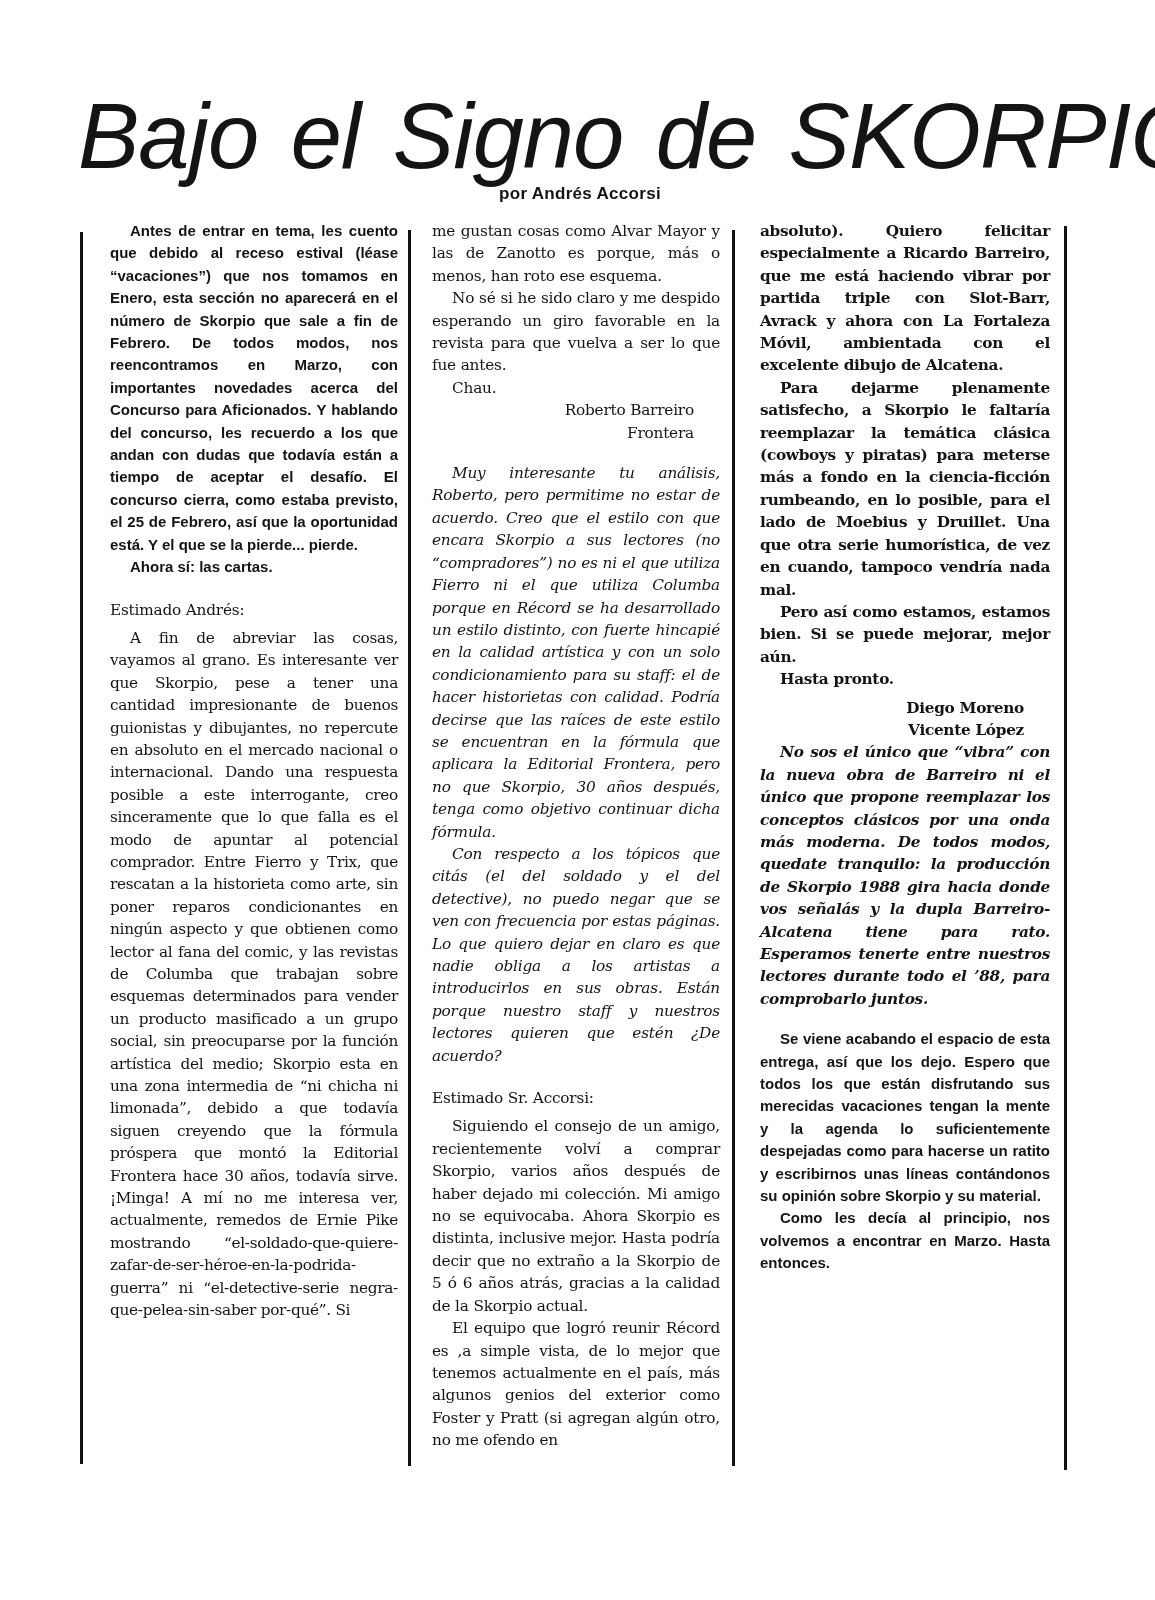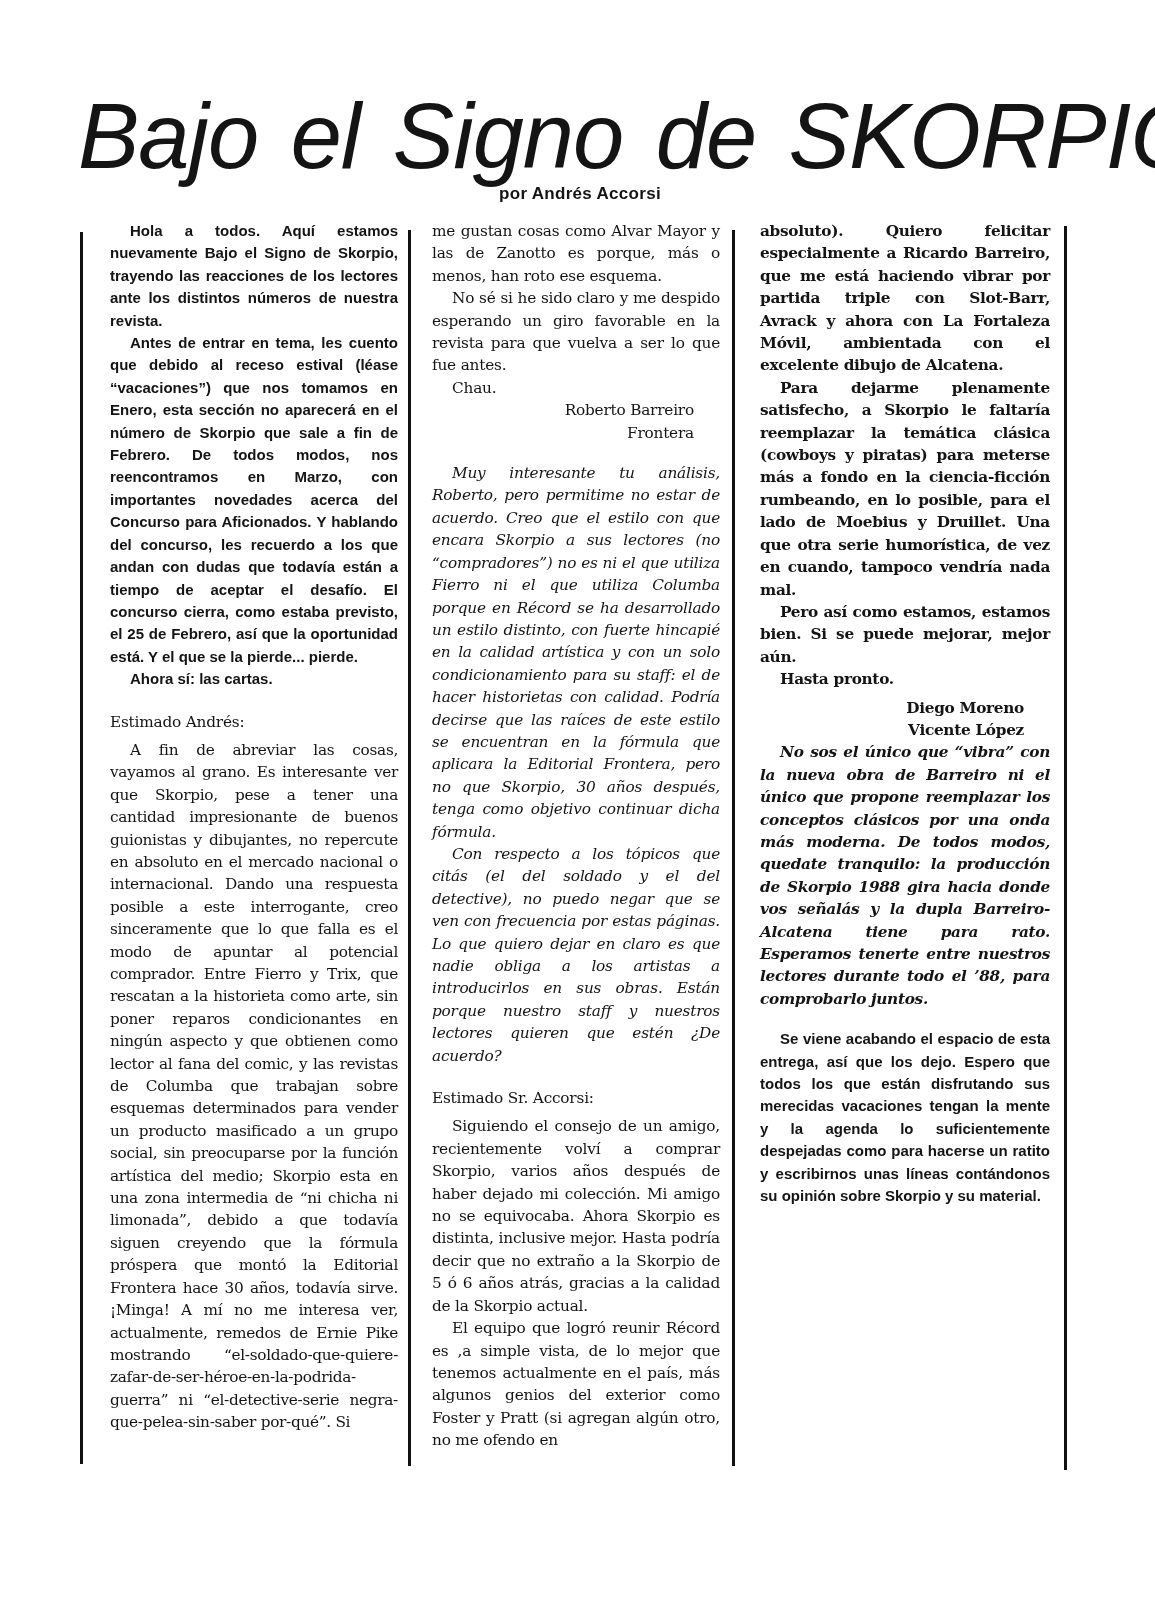--- a/index.html
+++ b/index.html
@@ -34,21 +34,20 @@
 
 <h1 class="title">Bajo el Signo de SKORPIO</h1>
 <div class="byline">por Andrés Accorsi</div>
 
 <div class="rule" style="left:80px; top:232px; height:1232px;"></div>
 <div class="rule" style="left:408px; top:230px; height:1236px;"></div>
 <div class="rule" style="left:732px; top:230px; height:1236px;"></div>
 <div class="rule" style="left:1064px; top:226px; height:1244px;"></div>
 
 <div class="col" style="left:110px; width:288px;">
-  <p class="sans indent">Hola a todos. Aquí estamos nuevamente Bajo el Signo de Skorpio, trayendo las reacciones de los lectores ante los distintos números de nuestra revista.</p>
   <p class="sans indent">Antes de entrar en tema, les cuento que debido al receso estival (léase “vacaciones”) que nos tomamos en Enero, esta sección no aparecerá en el número de Skorpio que sale a fin de Febrero. De todos modos, nos reencontramos en Marzo, con importantes novedades acerca del Concurso para Aficionados. Y hablando del concurso, les recuerdo a los que andan con dudas que todavía están a tiempo de aceptar el desafío. El concurso cierra, como estaba previsto, el 25 de Febrero, así que la oportunidad está. Y el que se la pierde... pierde.</p>
   <p class="sans indent">Ahora sí: las cartas.</p>
   <p class="serif salutation" style="margin-top:22px;">Estimado Andrés:</p>
   <p class="serif-b indent" style="font-weight:normal; font-family:'DejaVu Serif', serif;">A fin de abreviar las cosas, vayamos al grano. Es interesante ver que Skorpio, pese a tener una cantidad impresionante de buenos guionistas y dibujantes, no repercute en absoluto en el mercado nacional o internacional. Dando una respuesta posible a este interrogante, creo sinceramente que lo que falla es el modo de apuntar al potencial comprador. Entre Fierro y Trix, que rescatan a la historieta como arte, sin poner reparos condicionantes en ningún aspecto y que obtienen como lector al fana del comic, y las revistas de Columba que trabajan sobre esquemas determinados para vender un producto masificado a un grupo social, sin preocuparse por la función artística del medio; Skorpio esta en una zona intermedia de “ni chicha ni limonada”, debido a que todavía siguen creyendo que la fórmula próspera que montó la Editorial Frontera hace 30 años, todavía sirve. ¡Minga! A mí no me interesa ver, actualmente, remedos de Ernie Pike mostrando “el-soldado-que-quiere-zafar-de-ser-héroe-en-la-podrida-guerra” ni “el-detective-serie negra-que-pelea-sin-saber por-qué”. Si</p>
 </div>
 
 <div class="col" style="left:432px; width:288px;">
   <p class="serif noindent">me gustan cosas como Alvar Mayor y las de Zanotto es porque, más o menos, han roto ese esquema.</p>
   <p class="serif indent">No sé si he sido claro y me despido esperando un giro favorable en la revista para que vuelva a ser lo que fue antes.</p>
   <p class="serif indent">Chau.</p>
@@ -63,13 +62,14 @@
 
 <div class="col" style="left:760px; width:290px;">
   <p class="serif-b noindent">absoluto). Quiero felicitar especialmente a Ricardo Barreiro, que me está haciendo vibrar por partida triple con Slot-Barr, Avrack y ahora con La Fortaleza Móvil, ambientada con el excelente dibujo de Alcatena.</p>
   <p class="serif-b indent">Para dejarme plenamente satisfecho, a Skorpio le faltaría reemplazar la temática clásica (cowboys y piratas) para meterse más a fondo en la ciencia-ficción rumbeando, en lo posible, para el lado de Moebius y Druillet. Una que otra serie humorística, de vez en cuando, tampoco vendría nada mal.</p>
   <p class="serif-b indent">Pero así como estamos, estamos bien. Si se puede mejorar, mejor aún.</p>
   <p class="serif-b indent">Hasta pronto.</p>
   <p class="serif-b sign" style="margin-top:6px;">Diego Moreno</p>
   <p class="serif-b sign">Vicente López</p>
   <p class="serif-bi indent">No sos el único que “vibra” con la nueva obra de Barreiro ni el único que propone reemplazar los conceptos clásicos por una onda más moderna. De todos modos, quedate tranquilo: la producción de Skorpio 1988 gira hacia donde vos señalás y la dupla Barreiro-Alcatena tiene para rato. Esperamos tenerte entre nuestros lectores durante todo el ’88, para comprobarlo juntos.</p>
   <p class="sans indent gap">Se viene acabando el espacio de esta entrega, así que los dejo. Espero que todos los que están disfrutando sus merecidas vacaciones tengan la mente y la agenda lo suficientemente despejadas como para hacerse un ratito y escribirnos unas líneas contándonos su opinión sobre Skorpio y su material.</p>
+  <p class="sans indent">Como les decía al principio, nos volvemos a encontrar en Marzo. Hasta entonces.</p>
 </div>
 
 </body></html>

